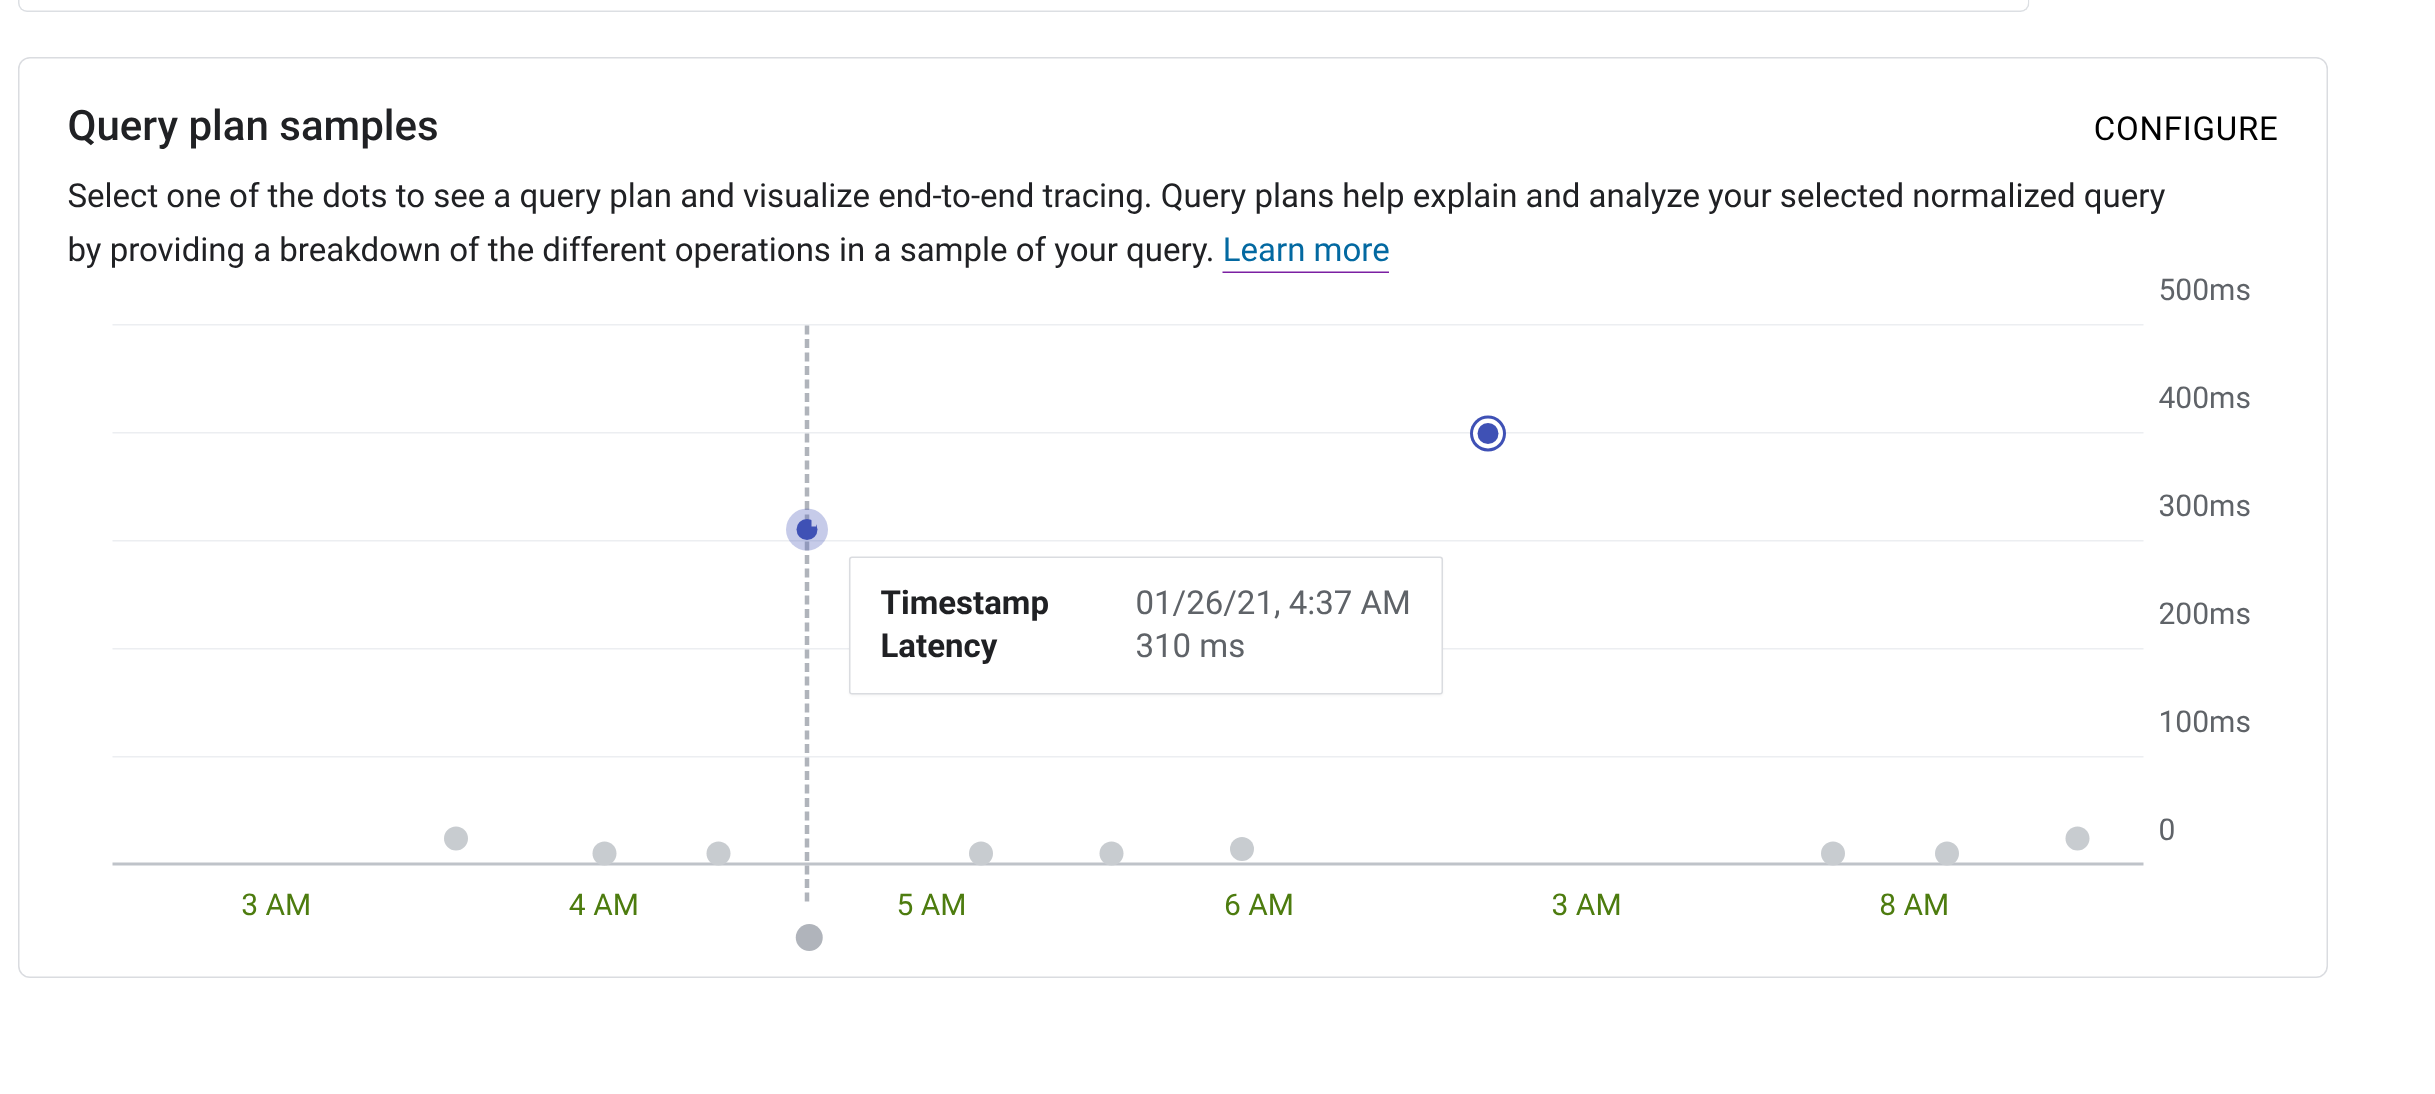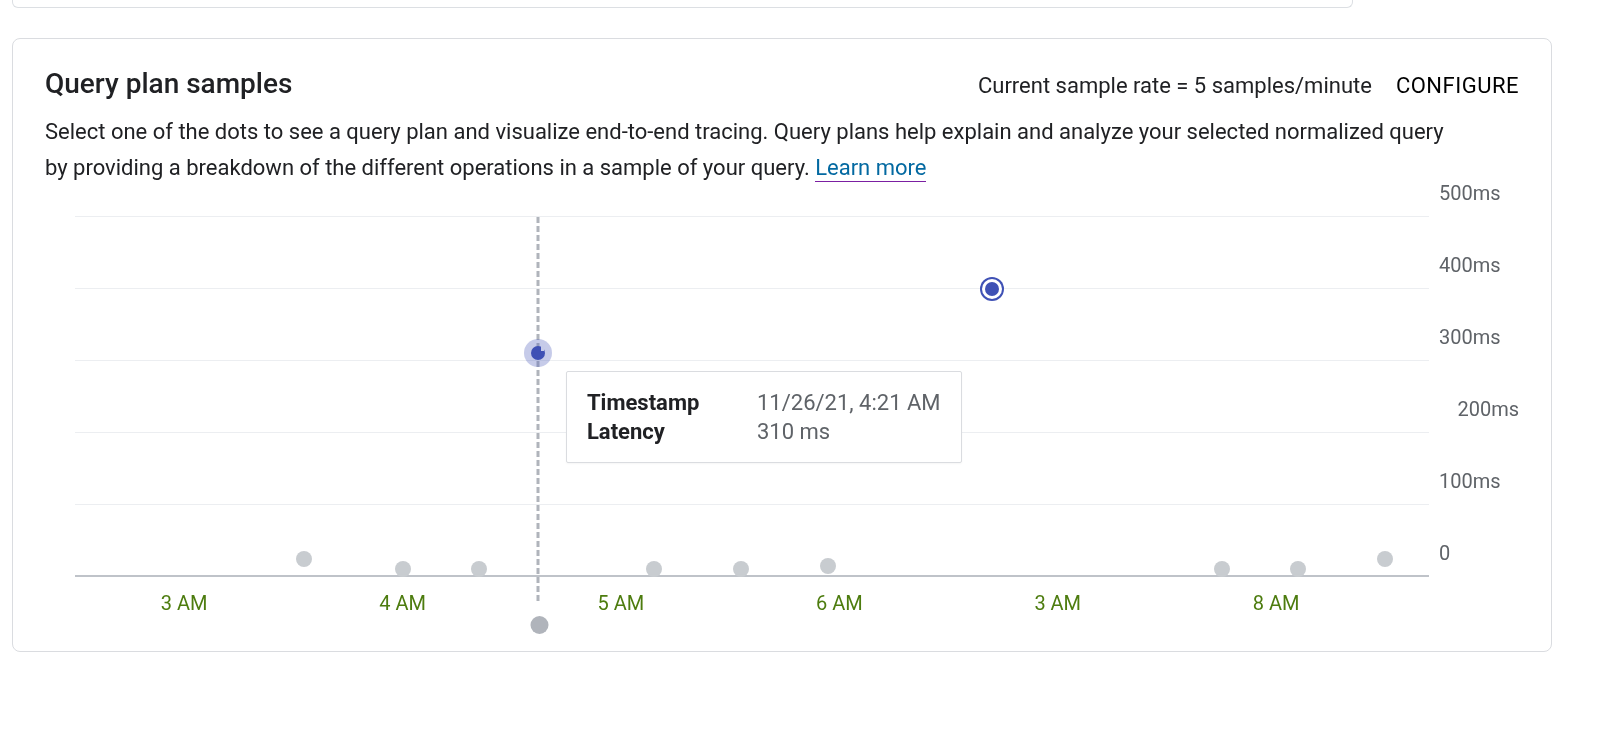--- a/index.html
+++ b/index.html
@@ -208,37 +208,36 @@
 <body>
 <div class="page">
 
   <div class="top-strip"></div>
 
   <div class="card">
 
     <div class="card-header">
       <div class="card-title">Query plan samples</div>
       <div class="header-right">
-        <div class="sample-rate">Current sample rate = 5 samples/minute</div>
         <div class="configure-link">CONFIGURE</div>
       </div>
     </div>
 
     <div class="desc">
       <span>Select one of the dots to see a query plan and visualize end-to-end tracing. Query plans help explain and analyze your selected normalized query by providing a breakdown of the different operations in a sample of your query. </span><a class="learn-more">Learn more</a>
     </div>
 
     <div class="chart-area">
       <div class="plot" id="plot">
           <div class="gridline baseline" style="bottom: 0%;"></div>
           <div class="ylabel" style="bottom: 0%;">0</div>
           <div class="gridline" style="bottom: 20%;"></div>
           <div class="ylabel" style="bottom: 20%;">100ms</div>
           <div class="gridline" style="bottom: 40%;"></div>
-          <div class="ylabel" style="bottom: 40%; text-align: right;">200ms</div>
+          <div class="ylabel" style="bottom: 40%;">200ms</div>
           <div class="gridline" style="bottom: 60%;"></div>
           <div class="ylabel" style="bottom: 60%;">300ms</div>
           <div class="gridline" style="bottom: 80%;"></div>
           <div class="ylabel" style="bottom: 80%;">400ms</div>
           <div class="gridline" style="bottom: 100%;"></div>
           <div class="ylabel" style="bottom: 100%;">500ms</div>
           <div class="xlabel" style="left: 8.06452%;">3 AM</div>
           <div class="xlabel" style="left: 24.1935%;">4 AM</div>
           <div class="xlabel" style="left: 40.3226%;">5 AM</div>
           <div class="xlabel" style="left: 56.4516%;">6 AM</div>
@@ -256,21 +255,21 @@
           <div class="dot" style="left: 42.7419%; bottom: 2%;"></div>
           <div class="dot" style="left: 49.1935%; bottom: 2%;"></div>
           <div class="dot" style="left: 55.6452%; bottom: 3%;"></div>
           <div class="dot selected-ring" style="left: 67.7419%; bottom: 80%;"></div>
           <div class="dot" style="left: 84.6774%; bottom: 2%;"></div>
           <div class="dot" style="left: 90.3226%; bottom: 2%;"></div>
           <div class="dot" style="left: 96.7742%; bottom: 5%;"></div>
           <div class="tooltip" style="left: calc(34.1935% + 28px); bottom: calc(62% - 110px);">
             <div class="tooltip-row">
               <span class="tooltip-label">Timestamp</span>
-              <span class="tooltip-value">11/26/21, 4:21 AM</span>
+              <span class="tooltip-value">01/26/21, 4:37 AM</span>
             </div>
             <div class="tooltip-row">
               <span class="tooltip-label">Latency</span>
               <span class="tooltip-value">310 ms</span>
             </div>
           </div>
         </div>
     </div>
 
   </div>

